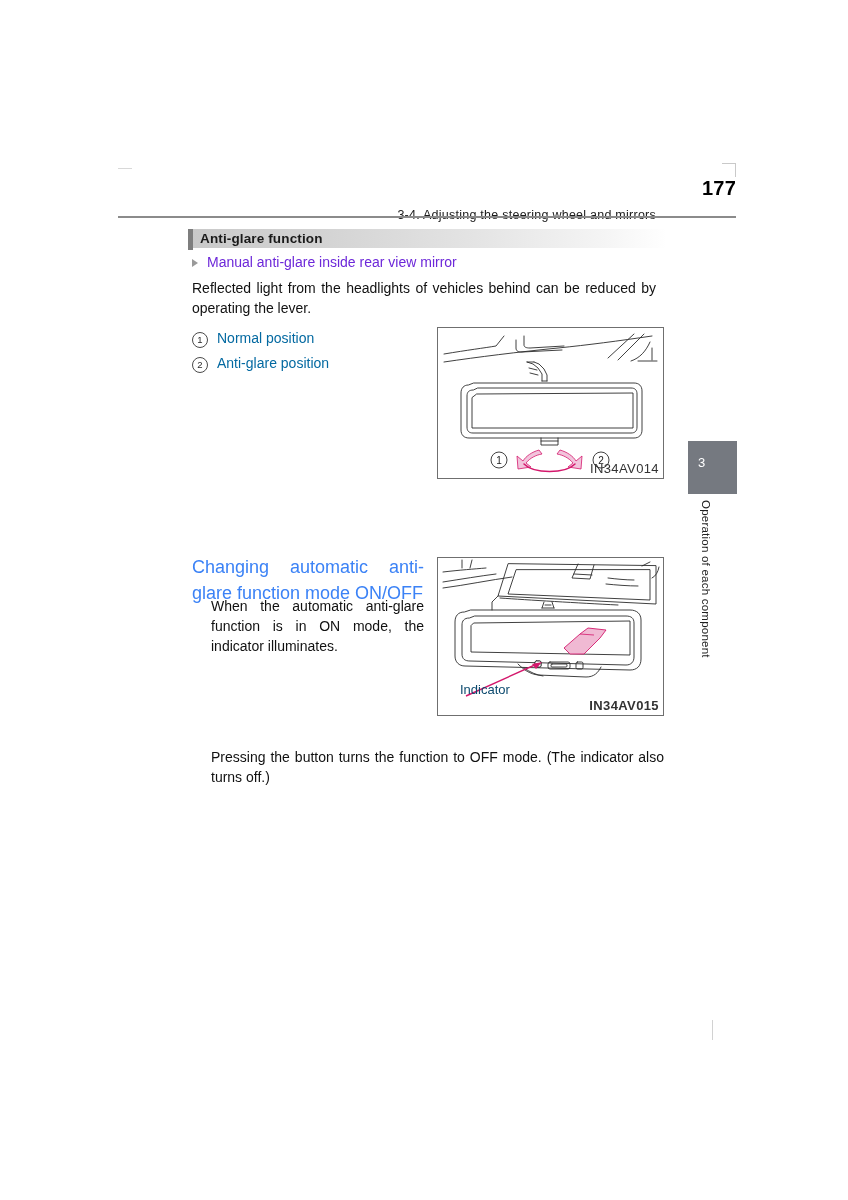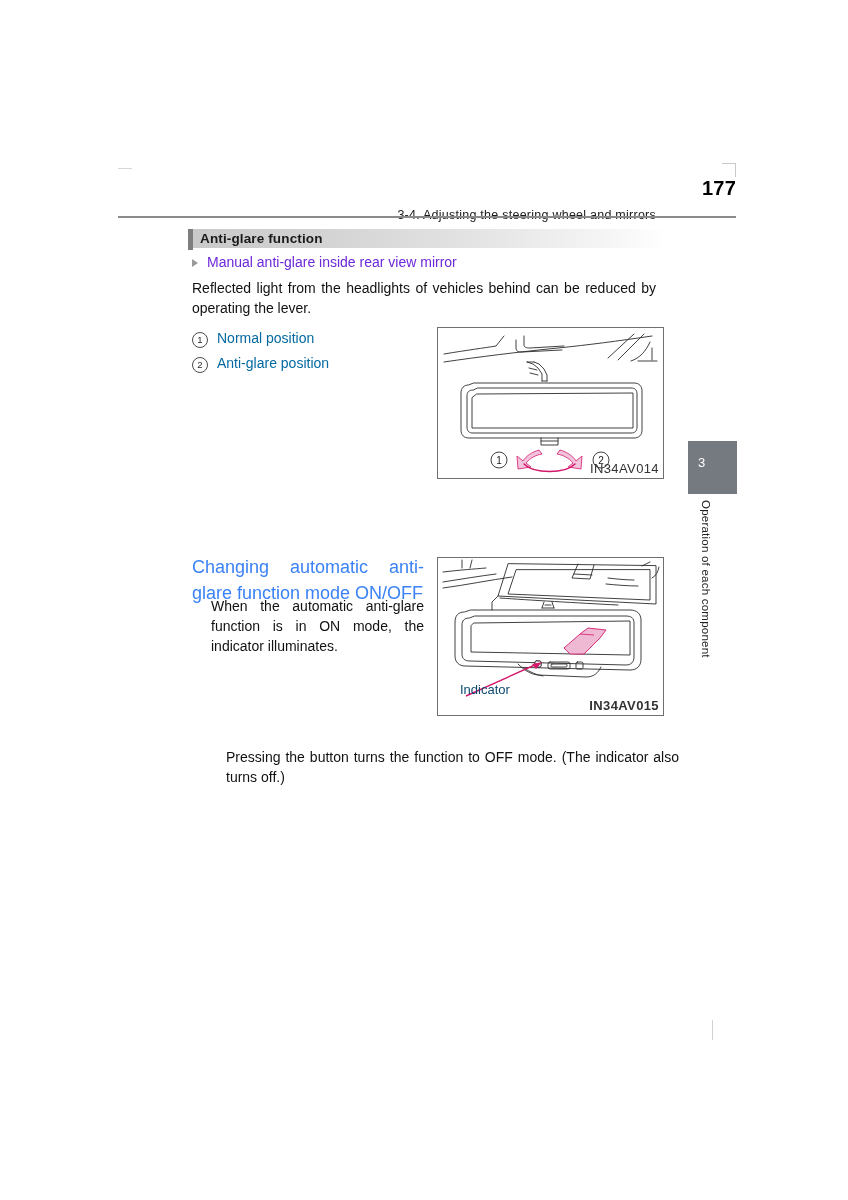--- a/index.html
+++ b/index.html
@@ -169,21 +169,21 @@
   }
   .small-par {
     font-size: 14px;
     line-height: 1.42;
     text-align: justify;
     color: #111111;
     margin: 0 0 9px 0;
   }
   .wide-small {
     position: absolute;
-    left: 226px;
+    left: 211px;
     top: 748px;
     width: 453px;
   }
   .wide-small .small-par { text-align: justify; }
 
   
   .changing-par {
     position: absolute;
     left: 192px;
     top: 555px;

